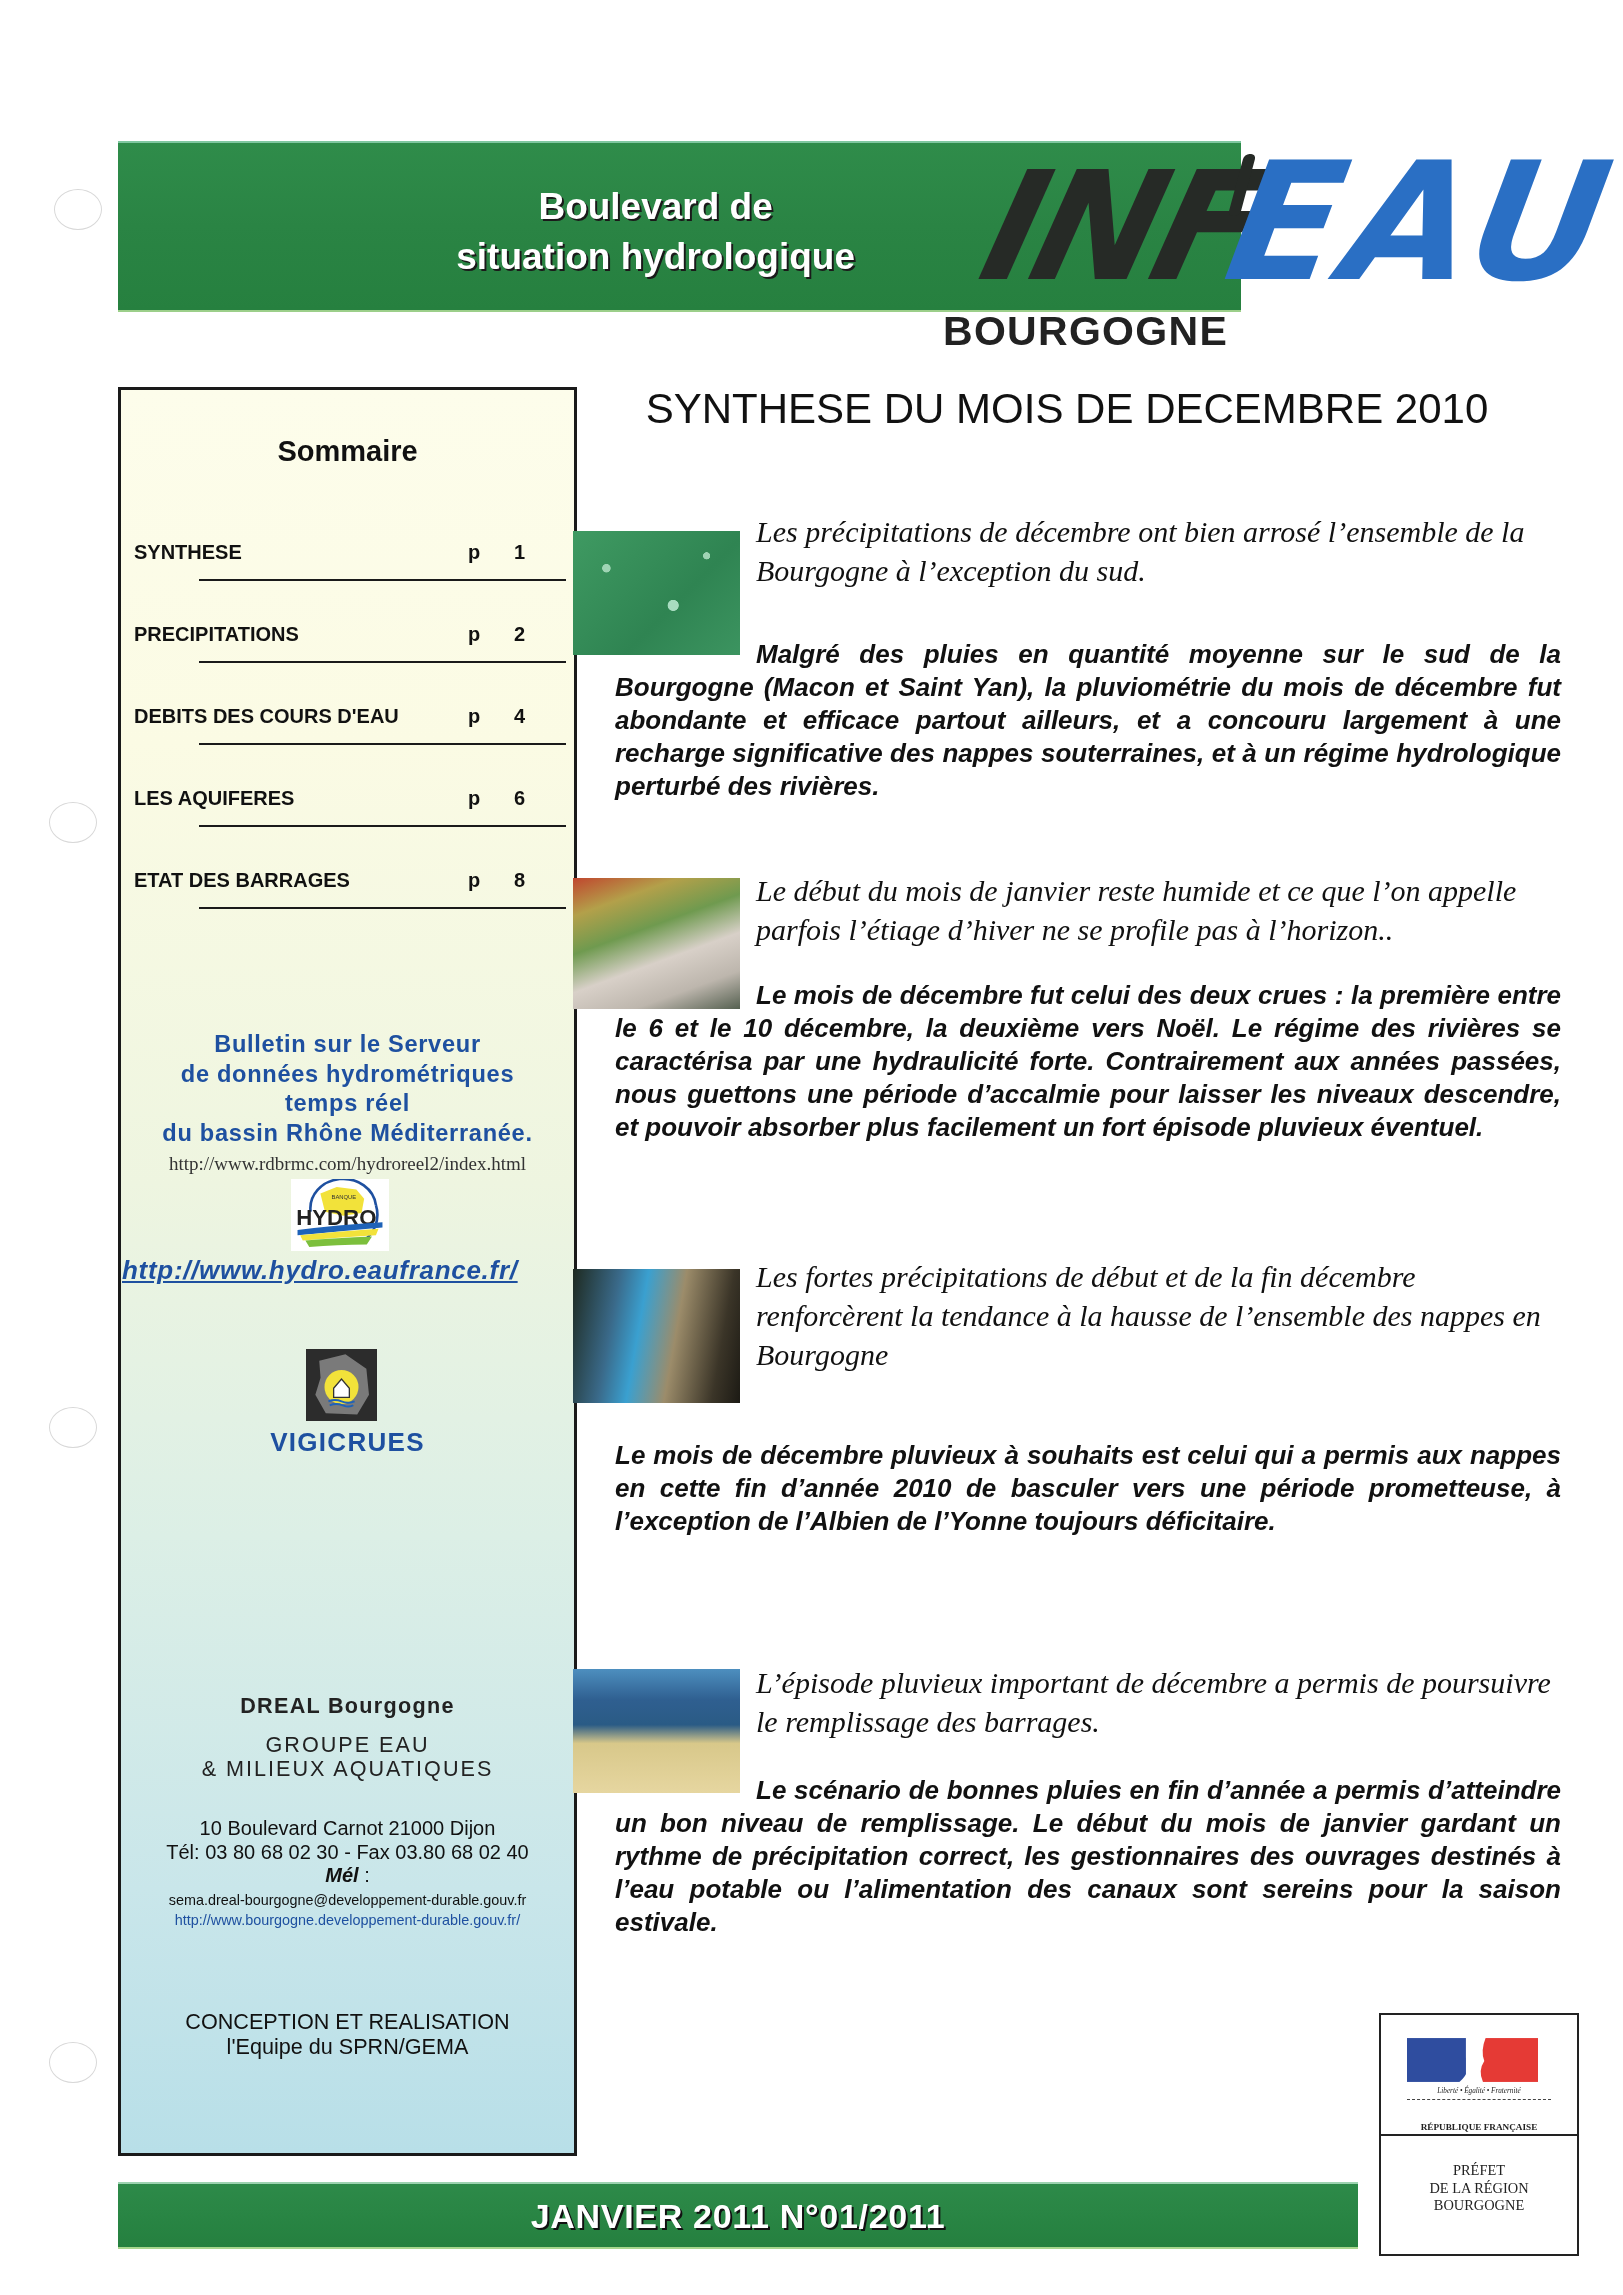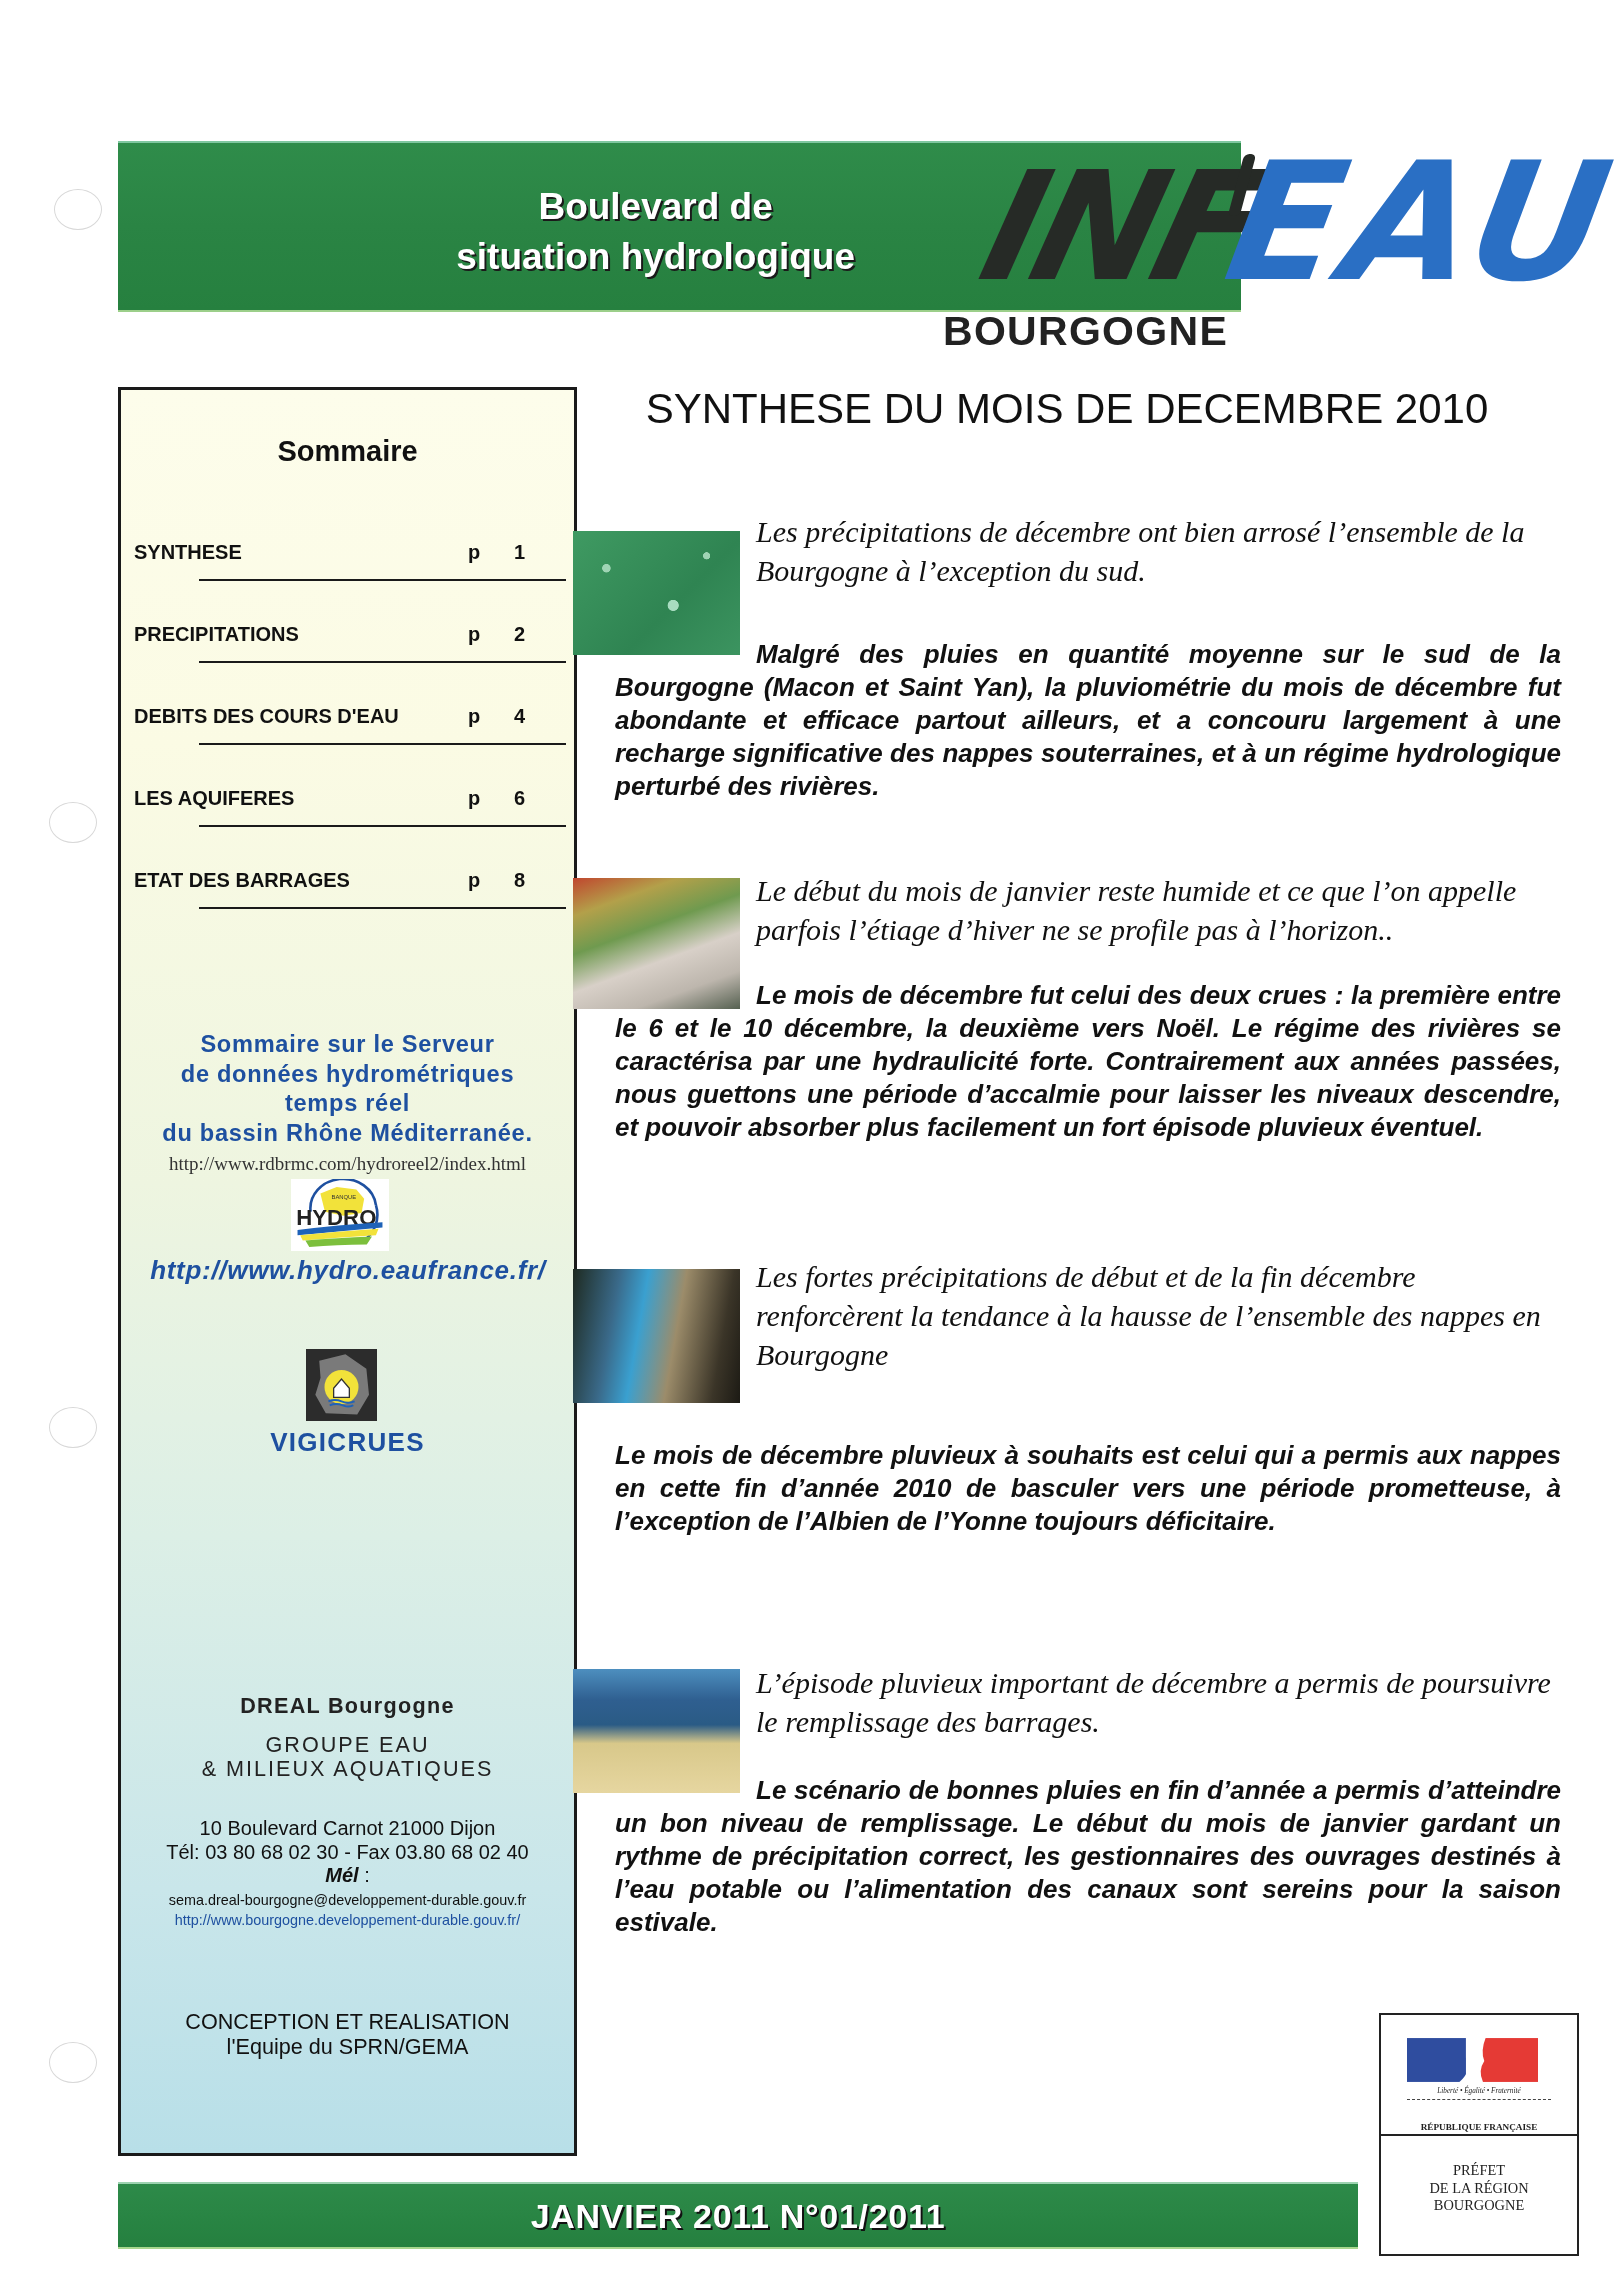--- a/index.html
+++ b/index.html
@@ -36,22 +36,22 @@
   .toc-label { position:absolute; left:0; top:0; font-size:20px; font-weight:bold; }
   .toc-p { position:absolute; left:334px; top:0; font-size:20px; font-weight:bold; }
   .toc-num { position:absolute; left:380px; top:0; font-size:20px; font-weight:bold; }
   .toc-rule { position:absolute; left:65px; right:-13px; top:38px; border-top:2.6px solid #1a1a1a; }
 
   .server { position:absolute; left:0; right:0; top:640px; text-align:center; color:#1e50a0;
             font-weight:bold; font-size:23.6px; line-height:29.5px; letter-spacing:0.7px; }
   .server-url { position:absolute; left:0; right:0; top:763px; text-align:center; color:#333;
                 font-family:"Liberation Serif", serif; font-size:19px; }
   .hydro-logo { position:absolute; left:170px; top:789px; width:98px; height:72px; background:#fff; }
-  .hydro-url { position:absolute; left:1px; right:0; top:865px; text-align:center; color:#1e50a0;
-               font-weight:bold; font-style:italic; font-size:26px; letter-spacing:0.7px; }
+  .hydro-url { position:absolute; left:1px; right:0; top:865px; text-align:left; color:#1e50a0;
+               font-weight:bold; font-style:italic; font-size:26px; text-decoration:underline; letter-spacing:0.7px; }
   .vigi-logo { position:absolute; left:185px; top:959px; width:71px; height:72px; background:#2c2c2c; }
   .vigi-label { position:absolute; left:0; right:0; top:1037px; text-align:center; color:#1e50a0;
                 font-weight:bold; font-size:26px; letter-spacing:1.3px; }
 
   .dreal { position:absolute; left:0; right:0; top:1303px; text-align:center; font-weight:bold; font-size:21.6px; letter-spacing:1.3px; color:#222; }
   .groupe { position:absolute; left:0; right:0; top:1343px; text-align:center; font-size:21.6px; letter-spacing:2px; line-height:23.6px; color:#222; }
   .addr { position:absolute; left:0; right:0; top:1427px; text-align:center; font-size:20px; line-height:23.6px; color:#111; }
   .mel { font-weight:bold; font-style:italic; }
   .email { position:absolute; left:0; right:0; top:1502px; text-align:center; font-size:14.4px; color:#111; }
   .site { position:absolute; left:0; right:0; top:1522px; text-align:center; font-size:14.4px; color:#1e50a0; }
@@ -130,21 +130,21 @@
     </div>
     <div class="toc-item">
       <span class="toc-label">ETAT DES BARRAGES</span>
       <span class="toc-p">p</span>
       <span class="toc-num">8</span>
       <div class="toc-rule"></div>
     </div>
   </div>
 
   <div class="server">
-    <div>Sommaire sur le Serveur</div>
+    <div>Bulletin sur le Serveur</div>
     <div>de données hydrométriques</div>
     <div>temps réel</div>
     <div>du bassin Rhône Méditerranée.</div>
   </div>
   <div class="server-url">http://www.rdbrmc.com/hydroreel2/index.html</div>
 
   <div class="hydro-logo">
     <svg width="98" height="72" viewBox="0 0 150 110">
       <path d="M45 22 L70 12 L100 16 L112 30 L108 52 L80 56 L52 50 Z" fill="#f2e23a"></path>
       <path d="M30 50 A50 45 0 0 1 130 40" stroke="#1e50a0" stroke-width="4" fill="none"></path>

